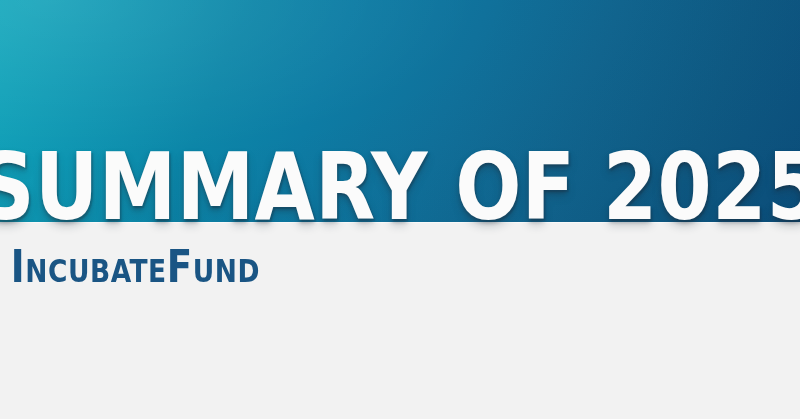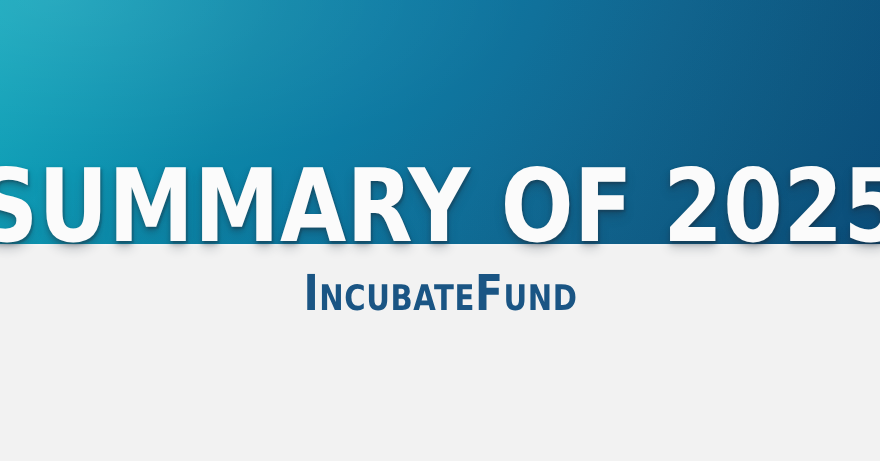--- a/index.html
+++ b/index.html
@@ -90,21 +90,20 @@
        0 6px 10px rgba(30,45,60,0.22),
        2px 2px 1px rgba(20,40,55,0.18);
   }
 
   
   .subtitle {
     position: absolute;
     left: 0;
     top: 244px;
     width: 800px;
-    text-align: center;
     font-family: "Liberation Sans Narrow", "DejaVu Sans Condensed", "Liberation Sans", sans-serif;
     font-weight: 700;
     font-size: 45px;
     line-height: 1;
     font-variant: small-caps;
     letter-spacing: 0.6px;
     color: #1A5584;
   }
   .subtitle .shrink {
     display: inline-block;

